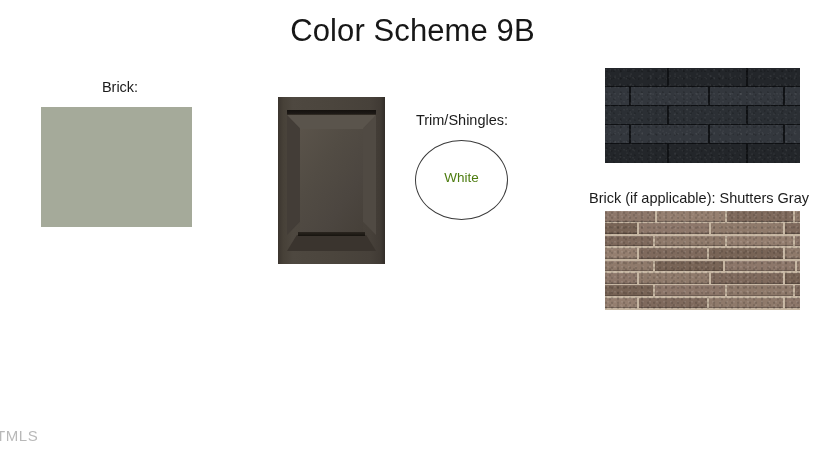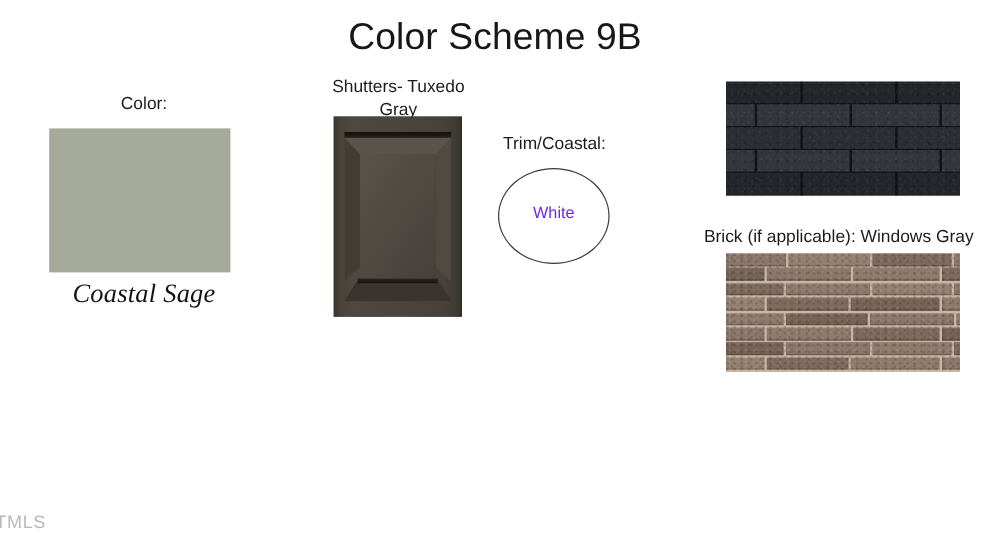--- a/index.html
+++ b/index.html
@@ -149,21 +149,21 @@
     height: 80px;
     border: 1.3px solid #3a3a3a;
     border-radius: 50%;
     box-sizing: border-box;
     display: flex;
     align-items: center;
     justify-content: center;
   }
   #trim-oval-text {
     font-size: 13.5px;
-    color: #6d28d9;
+    color: #4d7c0f;
     margin-top: -6px;
   }
 
   
   #shingles-label { left: 600px; top: 49px; width: 205px; }
   #shingles-img {
     position: absolute;
     left: 605px;
     top: 68px;
     width: 195px;
@@ -258,39 +258,37 @@
     font-family: "Liberation Sans", sans-serif;
   }
 </style>
 </head>
 <body>
 
 <div id="page">
 
   <div id="title">Color Scheme 9B</div>
 
-  <div class="label" id="siding-label">Color:</div>
+  <div class="label" id="siding-label">Brick:</div>
   <div id="siding-swatch"></div>
-  <div id="siding-name">Coastal Sage</div>
-
-  <div class="label" id="shutters-label">Shutters- Tuxedo Gray</div>
+
   <div id="shutter-img">
     <div class="frame-sheen"></div>
     <div class="panel-wrap">
       <div class="shadow-top"></div>
       <div class="bev bev-top"></div>
       <div class="bev bev-left"></div>
       <div class="bev bev-right"></div>
       <div class="bev bev-bottom"></div>
       <div class="bev bev-bottom-shadow"></div>
       <div class="panel-face"></div>
     </div>
   </div>
 
-  <div class="label" id="trim-label">Trim/Coastal:</div>
+  <div class="label" id="trim-label">Trim/Shingles:</div>
   <div id="trim-oval">
     <span id="trim-oval-text">White</span>
   </div>
 
   <div id="shingles-img">
     <div class="shingle-row dk" style="top:0px;">
       <span class="tabgap" style="left:62px;"></span>
       <span class="tabgap" style="left:141px;"></span>
     </div>
     <div class="shingle-row lt" style="top:19px;">
@@ -307,21 +305,21 @@
       <span class="tabgap" style="left:103px;"></span>
       <span class="tabgap" style="left:178px;"></span>
     </div>
     <div class="shingle-row dk" style="top:76px; height:19px; border-bottom:none;">
       <span class="tabgap" style="left:62px;"></span>
       <span class="tabgap" style="left:141px;"></span>
     </div>
     <div class="grain"></div>
   </div>
 
-  <div class="label" id="brick-label">Brick (if applicable): Windows Gray</div>
+  <div class="label" id="brick-label">Brick (if applicable): Shutters Gray</div>
   <div id="brick-img">
 
     <div class="brick-row" style="top:0px;">
       <span class="brick v1" style="left:-20px; width:70px;"></span>
       <span class="brick v3" style="left:52px; width:68px;"></span>
       <span class="brick v2" style="left:122px; width:66px;"></span>
       <span class="brick v5" style="left:190px; width:40px;"></span>
     </div>
 
     <div class="brick-row" style="top:12.4px;">

